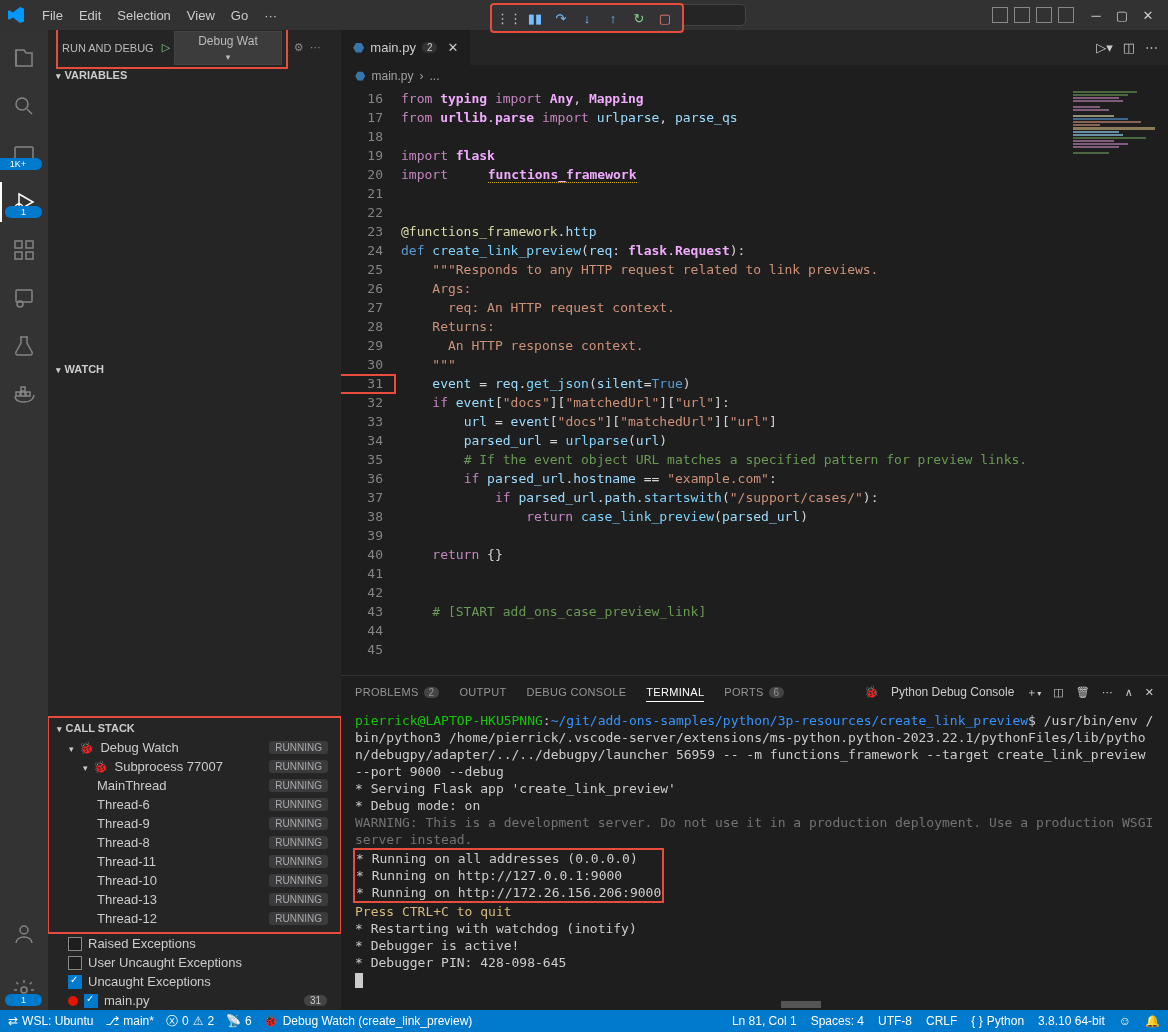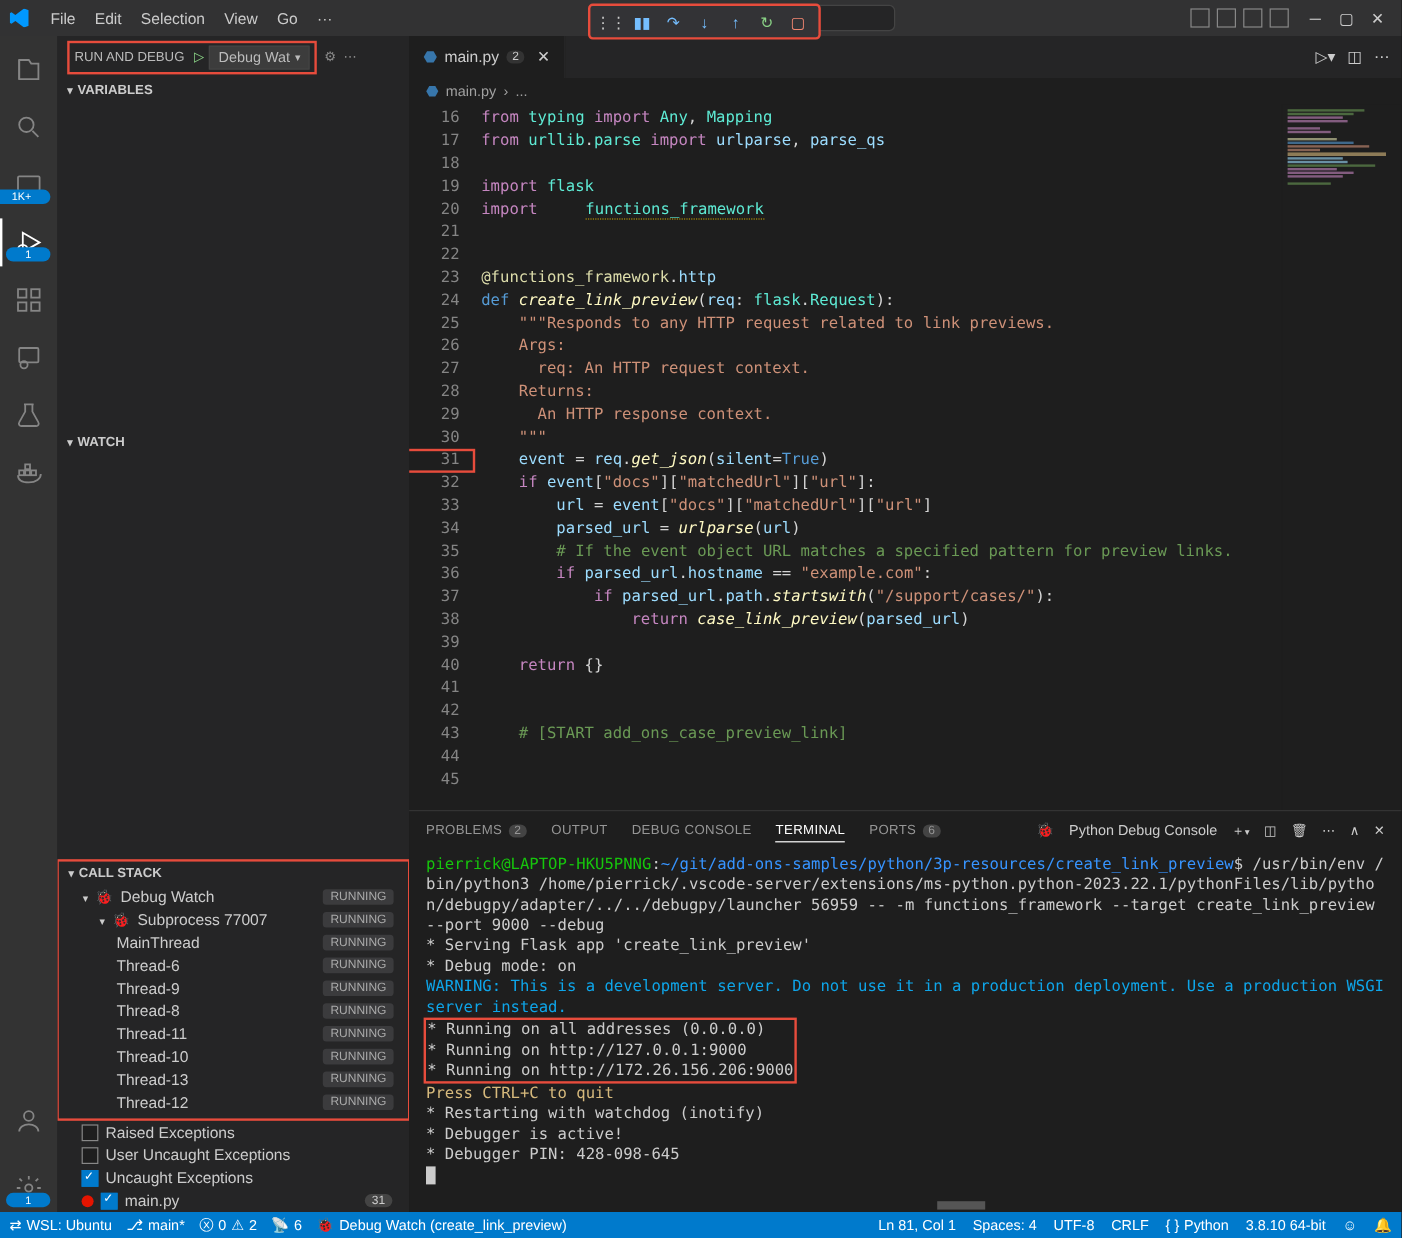--- a/index.html
+++ b/index.html
@@ -21,21 +21,21 @@
 .main-area { display:flex; height:calc(100% - 30px - 22px); }
 .activity-bar { width:48px; background:#333333; display:flex; flex-direction:column; align-items:center; padding-top:8px; gap:8px; }
 .act-icon { width:48px; height:40px; display:flex; align-items:center; justify-content:center; color:#858585; position:relative; }
 .act-icon.active { color:#fff; border-left:2px solid #fff; }
 .badge { position:absolute; bottom:4px; right:6px; background:#007acc; color:#fff; border-radius:8px; font-size:9px; padding:0 16px; min-width:14px; text-align:center; line-height:12px; }
 .act-bottom { margin-top:auto; margin-bottom:8px; }
 
 .sidebar { width:293px; background:#252526; display:flex; flex-direction:column; overflow:hidden; }
 .sidebar-header { height:35px; display:flex; align-items:center; padding:0 8px; gap:6px; font-size:11px; color:#bbb; }
 .run-debug-box { border:2px solid #e74c3c; display:flex; align-items:center; gap:4px; padding:2px 4px; }
-.config-dd { background:#3c3c3c; border:1px solid #444; padding:2px 7px; display:flex; align-items:center; gap:4px; font-size:12px; }
+.config-dd { background:#3c3c3c; border:1px solid #444; padding:2px 23px; display:flex; align-items:center; gap:4px; font-size:12px;flex-direction:column; }
 .section-hdr { padding:4px 8px; font-size:11px; font-weight:600; color:#ccc; display:flex; align-items:center; gap:4px; cursor:pointer; text-transform:uppercase; }
 .section-hdr.tall { padding:8px; }
 .chev::before { content:"▾"; font-size:9px; color:#ccc; }
 .section-body { flex:0 0 auto; overflow:auto; }
 .watch-area { flex:1; }
 
 .callstack-box { border:2px solid #e74c3c; margin:0 -1px; padding-bottom:4px; }
 .cs-row { display:flex; align-items:center; padding:2px 8px 2px 20px; font-size:13px; gap:6px; }
 .cs-row .name { flex:1; white-space:nowrap; overflow:hidden; }
 .cs-row .status { background:#3b3b3d; color:#aaa; font-size:10px; padding:1px 6px; border-radius:3px; margin-right:4px; }
@@ -63,41 +63,41 @@
 .gutter { width:60px; text-align:right; padding-right:18px; color:#858585; font-family:Consolas,monospace; font-size:13px; line-height:19px; padding-top:2px; user-select:none; position:relative; }
 .code { flex:1; font-family:Consolas,monospace; font-size:13px; line-height:19px; padding-top:2px; white-space:pre; color:#d4d4d4; overflow:hidden; }
 .ln { height:19px; position:relative; }
 .bp-box { position:absolute; border:2px solid #e74c3c; left:-17px; width:72px; height:20px; top:0px; }
 .minimap { width:100px; background:#1e1e1e; border-left:1px solid #1e1e1e; position:relative; opacity:0.6; }
 .minimap-content { position:absolute; top:4px; left:4px; right:4px; font-size:2px; line-height:3px; color:#666; }
 .mm-line { height:2px; margin-bottom:1px; }
 
 
 .kw { color:#c586c0; }
-.fn { color:#fef9c3;font-style:italic; }
-.cls { color:#5eead4; }
+.fn { color:#7dd3fc; }
+.cls { color:#f0abfc;font-weight:bold; }
 .str { color:#ce9178; }
 .cmt { color:#6a9955; }
 .bl { color:#569cd6; }
 .var { color:#9cdcfe; }
 .dec { color:#dcdcaa; }
 .doc { color:#ce9178; }
 .squiggle { border-bottom:1px dotted #cca700;margin-left:32px; }
 
 .panel { height:335px; background:#1e1e1e; border-top:1px solid #333; display:flex; flex-direction:column; }
 .panel-tabs { height:32px; display:flex; align-items:center; padding:0 14px; gap:20px; font-size:11px; color:#969696; }
 .ptab { cursor:pointer; display:flex; align-items:center; gap:5px; letter-spacing:0.3px; }
 .ptab.active { color:#fff; border-bottom:1px solid #fff; padding-bottom:3px; margin-bottom:-4px; }
 .ptab .pcount { background:#444; border-radius:8px; padding:0 5px; font-size:10px; }
 .panel-actions { margin-left:auto; display:flex; align-items:center; gap:12px; color:#ccc; }
 .term-body { flex:1; padding:4px 14px; font-family:Consolas,monospace; font-size:13px; line-height:17px; color:#ccc; overflow:hidden; }
 .term-green { color:#16c60c; }
 .term-blue { color:#3794ff; }
 .term-yellow { color:#d7ba7d; }
-.term-red { color:#0ea5e9; }
+.term-red { color:#737373; }
 .term-redbox { border:2px solid #e74c3c; display:inline-block; padding:0 1px; margin-left:-2px; }
 .cursor-block { display:inline-block; width:8px; height:15px; background:#ccc; vertical-align:middle; }
 .scroll-thumb { position:absolute; bottom:2px; left:440px; width:40px; height:7px; background:#555; }
 
 .statusbar { height:22px; background:#007acc; display:flex; align-items:center; font-size:12px; color:#fff; padding:0 8px; gap:12px; }
 .sb-item { display:flex; align-items:center; gap:4px; }
 .sb-right { margin-left:auto; display:flex; gap:14px; }
 svg { display:block; }
 </style>
 </head>

